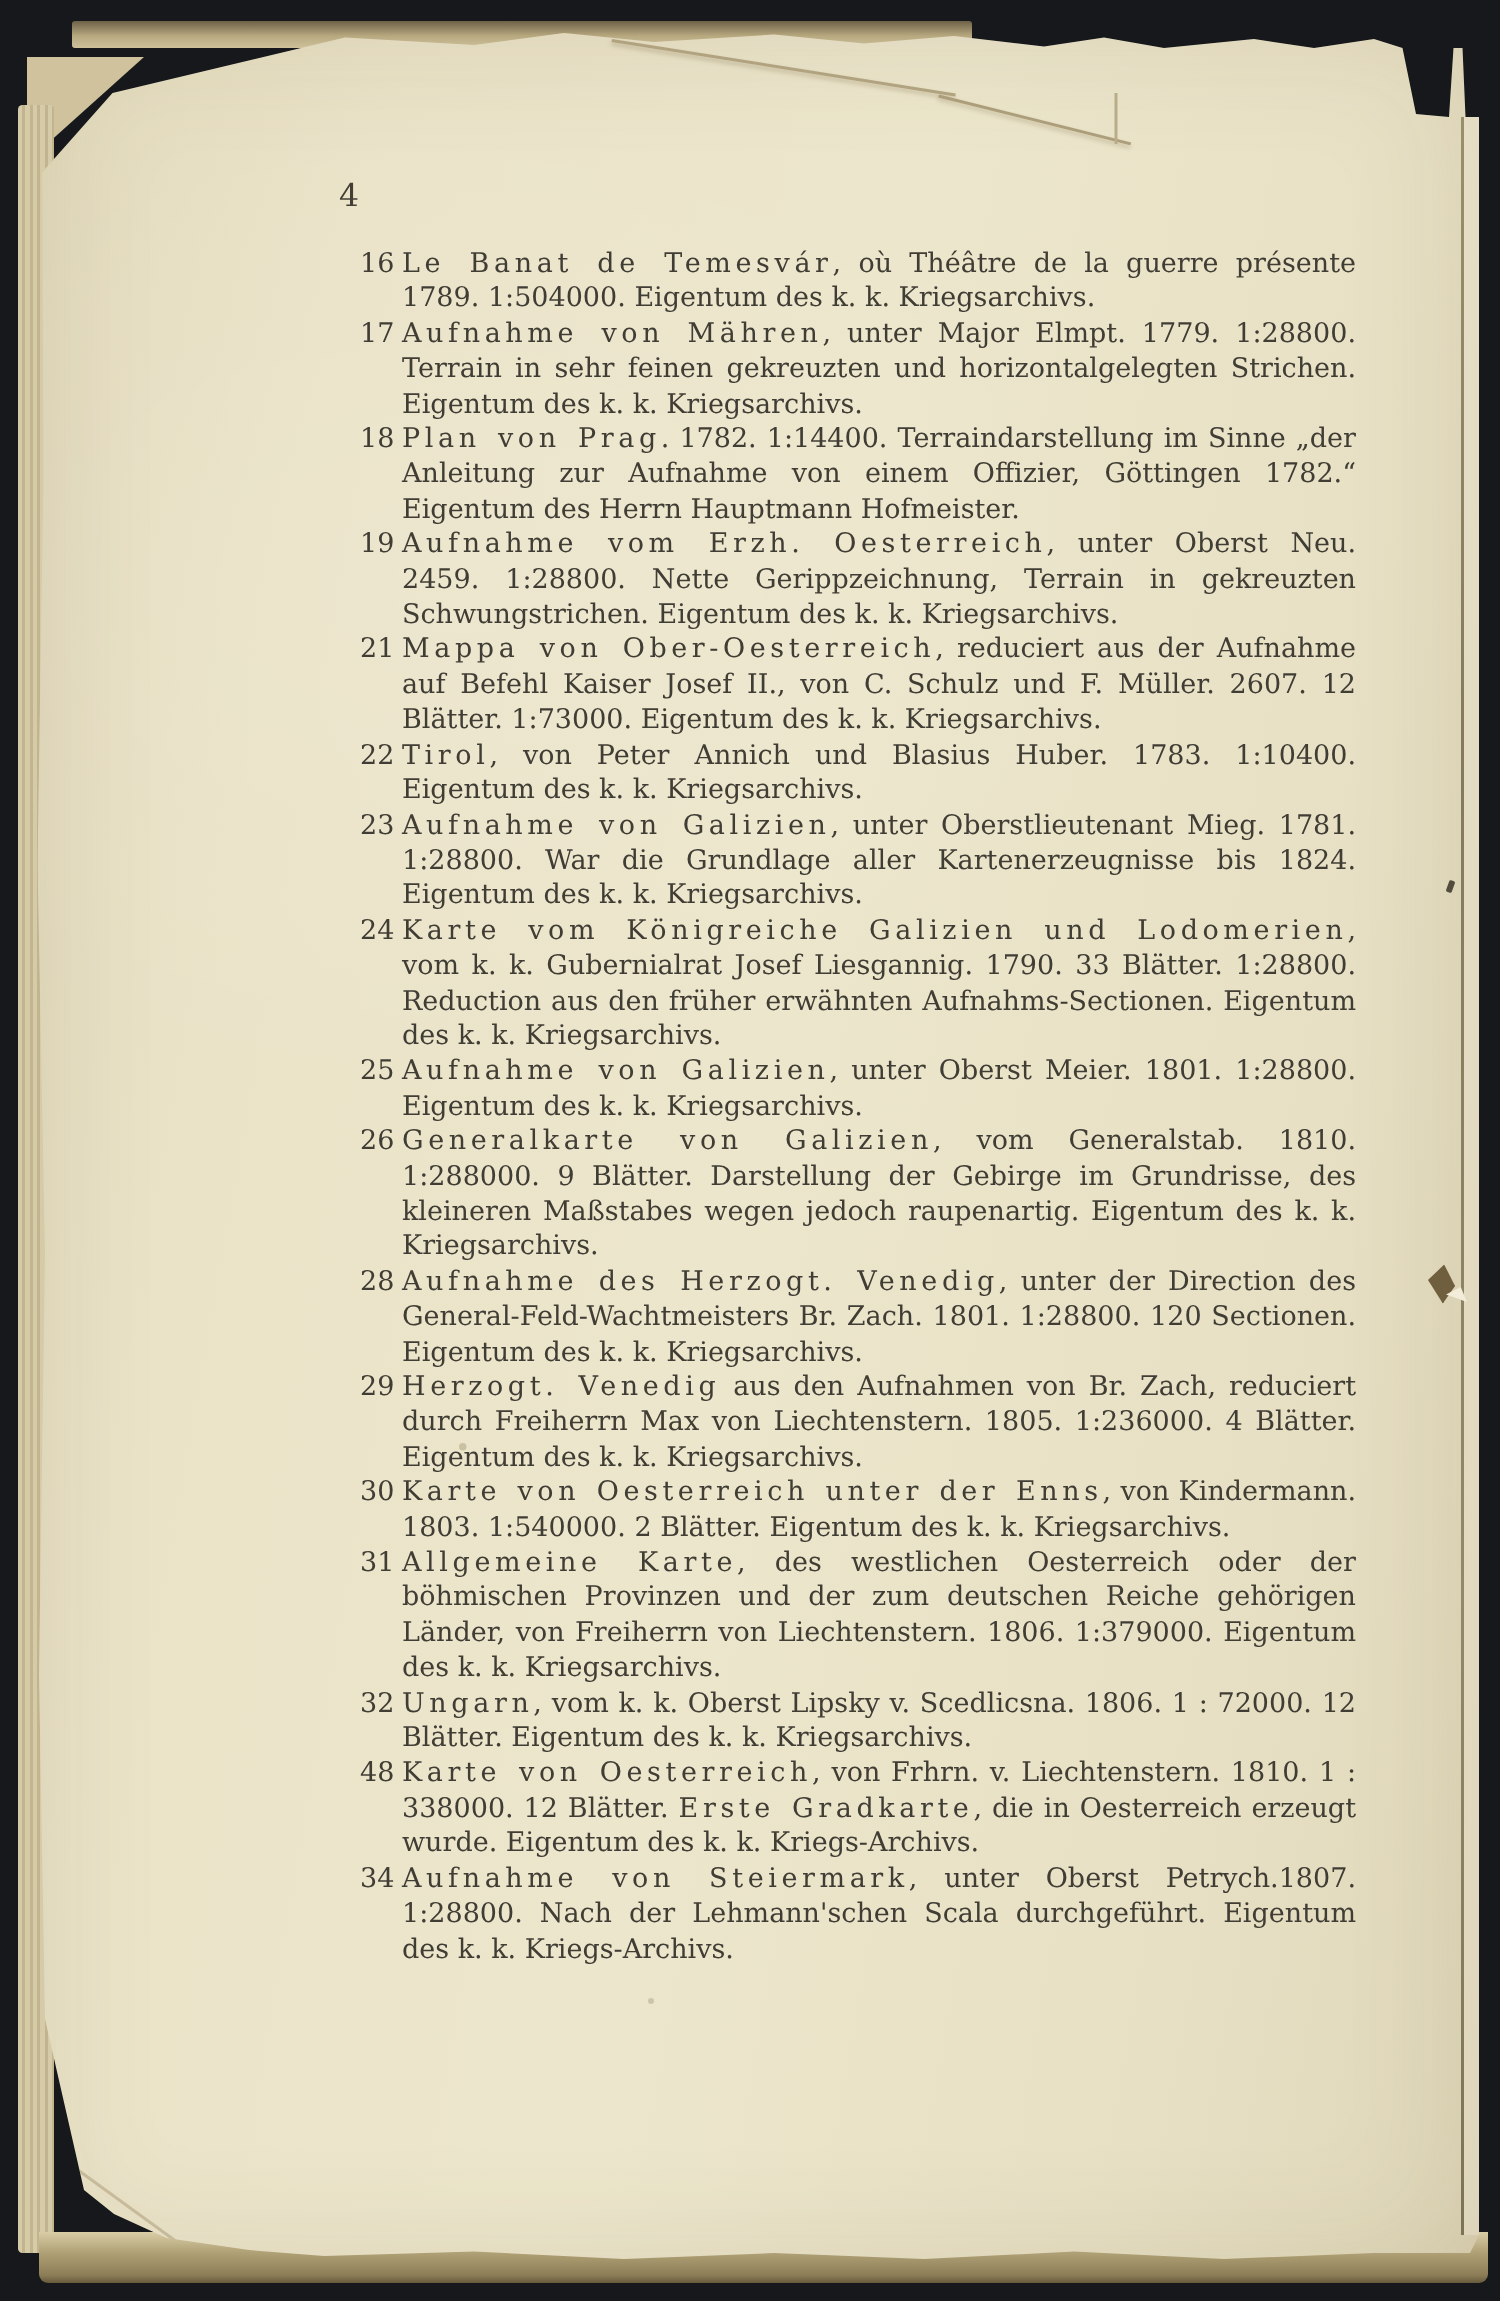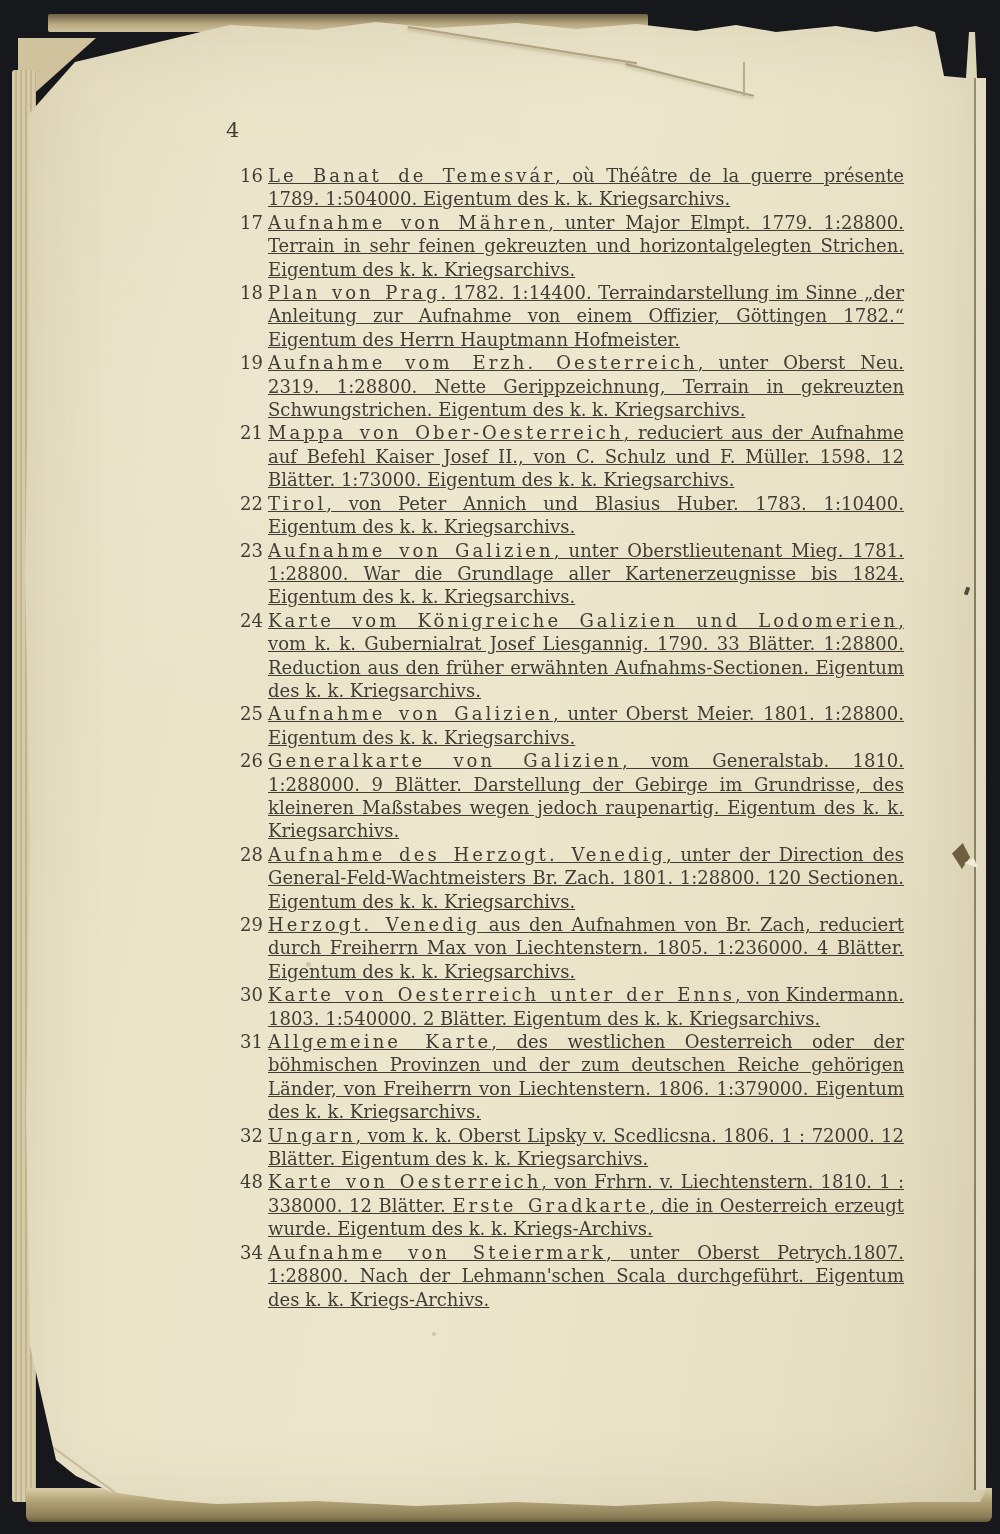--- a/index.html
+++ b/index.html
@@ -52,21 +52,21 @@
     transform:rotate(20deg);border-radius:1px;}
   .crease-bl{position:absolute;left:34px;top:1428px;width:120px;height:2px;
     background:rgba(140,120,80,.35);transform:rotate(36deg);transform-origin:left top;}
   .stain1{position:absolute;left:290px;top:946px;width:5px;height:5px;border-radius:50%;
     background:rgba(120,100,60,.28);}
   .stain2{position:absolute;left:416px;top:1316px;width:4px;height:4px;border-radius:50%;
     background:rgba(120,100,60,.25);}
   
   .page-number{position:absolute;left:210px;top:102px;font-size:21px;color:#433f36;}
   .text-block{position:absolute;left:224px;top:148px;width:664px;color:#403d35;
-    font-size:18px;line-height:23.4px;text-decoration:underline;}
+    font-size:18px;line-height:23.4px;}
   .entry{position:relative;padding-left:28px;text-align:justify;hyphens:none;}
   .entry-num{position:absolute;left:0;top:0;width:22px;text-align:right;}
   .sp{letter-spacing:0.17em;word-spacing:0.1em;}
 </style>
 </head>
 <body>
 
 <div class="top-ridge"></div>
 <div class="fold-tl"></div>
 <div class="left-ridge"></div>
@@ -84,22 +84,22 @@
   <div class="crease-bl"></div>
   <div class="stain1"></div>
   <div class="stain2"></div>
 
   <div class="page-number">4</div>
 
   <div class="text-block">
     <div class="entry"><span class="entry-num">16</span><span class="sp">Le Banat de Temesvár</span><span>, où Théâtre de la guerre présente 1789. 1:504000. Eigentum des k. k. Kriegsarchivs.</span></div>
     <div class="entry"><span class="entry-num">17</span><span class="sp">Aufnahme von Mähren</span><span>, unter Major Elmpt. 1779. 1:28800. Terrain in sehr feinen gekreuzten und horizontalgelegten Strichen. Eigentum des k. k. Kriegsarchivs.</span></div>
     <div class="entry"><span class="entry-num">18</span><span class="sp">Plan von Prag</span><span>. 1782. 1:14400. Terraindarstellung im Sinne „der Anleitung zur Aufnahme von einem Offizier, Göttingen 1782.“ Eigentum des Herrn Hauptmann Hofmeister.</span></div>
-    <div class="entry"><span class="entry-num">19</span><span class="sp">Aufnahme vom Erzh. Oesterreich</span><span>, unter Oberst Neu. 2319. 1:28800. Nette Gerippzeichnung, Terrain in gekreuzten Schwungstrichen. Eigentum des k. k. Kriegsarchivs.</span></div>
-    <div class="entry"><span class="entry-num">21</span><span class="sp">Mappa von Ober-Oesterreich</span><span>, reduciert aus der Aufnahme auf Befehl Kaiser Josef II., von C. Schulz und F. Müller. 1598. 12 Blätter. 1:73000. Eigentum des k. k. Kriegsarchivs.</span></div>
+    <div class="entry"><span class="entry-num">19</span><span class="sp">Aufnahme vom Erzh. Oesterreich</span><span>, unter Oberst Neu. 2459. 1:28800. Nette Gerippzeichnung, Terrain in gekreuzten Schwungstrichen. Eigentum des k. k. Kriegsarchivs.</span></div>
+    <div class="entry"><span class="entry-num">21</span><span class="sp">Mappa von Ober-Oesterreich</span><span>, reduciert aus der Aufnahme auf Befehl Kaiser Josef II., von C. Schulz und F. Müller. 2607. 12 Blätter. 1:73000. Eigentum des k. k. Kriegsarchivs.</span></div>
     <div class="entry"><span class="entry-num">22</span><span class="sp">Tirol</span><span>, von Peter Annich und Blasius Huber. 1783. 1:10400. Eigentum des k. k. Kriegsarchivs.</span></div>
     <div class="entry"><span class="entry-num">23</span><span class="sp">Aufnahme von Galizien</span><span>, unter Oberstlieutenant Mieg. 1781. 1:28800. War die Grundlage aller Kartenerzeugnisse bis 1824. Eigentum des k. k. Kriegsarchivs.</span></div>
     <div class="entry"><span class="entry-num">24</span><span class="sp">Karte vom Königreiche Galizien und Lodomerien</span><span>, vom k. k. Gubernialrat Josef Liesgannig. 1790. 33 Blätter. 1:28800. Reduction aus den früher erwähnten Aufnahms-Sectionen. Eigentum des k. k. Kriegsarchivs.</span></div>
     <div class="entry"><span class="entry-num">25</span><span class="sp">Aufnahme von Galizien</span><span>, unter Oberst Meier. 1801. 1:28800. Eigentum des k. k. Kriegsarchivs.</span></div>
     <div class="entry"><span class="entry-num">26</span><span class="sp">Generalkarte von Galizien</span><span>, vom Generalstab. 1810. 1:288000. 9 Blätter. Darstellung der Gebirge im Grundrisse, des kleineren Maßstabes wegen jedoch raupenartig. Eigentum des k. k. Kriegsarchivs.</span></div>
     <div class="entry"><span class="entry-num">28</span><span class="sp">Aufnahme des Herzogt. Venedig</span><span>, unter der Direction des General-Feld-Wachtmeisters Br. Zach. 1801. 1:28800. 120 Sectionen. Eigentum des k. k. Kriegsarchivs.</span></div>
     <div class="entry"><span class="entry-num">29</span><span class="sp">Herzogt. Venedig</span><span> aus den Aufnahmen von Br. Zach, reduciert durch Freiherrn Max von Liechtenstern. 1805. 1:236000. 4 Blätter. Eigentum des k. k. Kriegsarchivs.</span></div>
     <div class="entry"><span class="entry-num">30</span><span class="sp">Karte von Oesterreich unter der Enns</span><span>, von Kindermann. 1803. 1:540000. 2 Blätter. Eigentum des k. k. Kriegsarchivs.</span></div>
     <div class="entry"><span class="entry-num">31</span><span class="sp">Allgemeine Karte</span><span>, des westlichen Oesterreich oder der böhmischen Provinzen und der zum deutschen Reiche gehörigen Länder, von Freiherrn von Liechtenstern. 1806. 1:379000. Eigentum des k. k. Kriegsarchivs.</span></div>
     <div class="entry"><span class="entry-num">32</span><span class="sp">Ungarn</span><span>, vom k. k. Oberst Lipsky v. Scedlicsna. 1806. 1 : 72000. 12 Blätter. Eigentum des k. k. Kriegsarchivs.</span></div>

